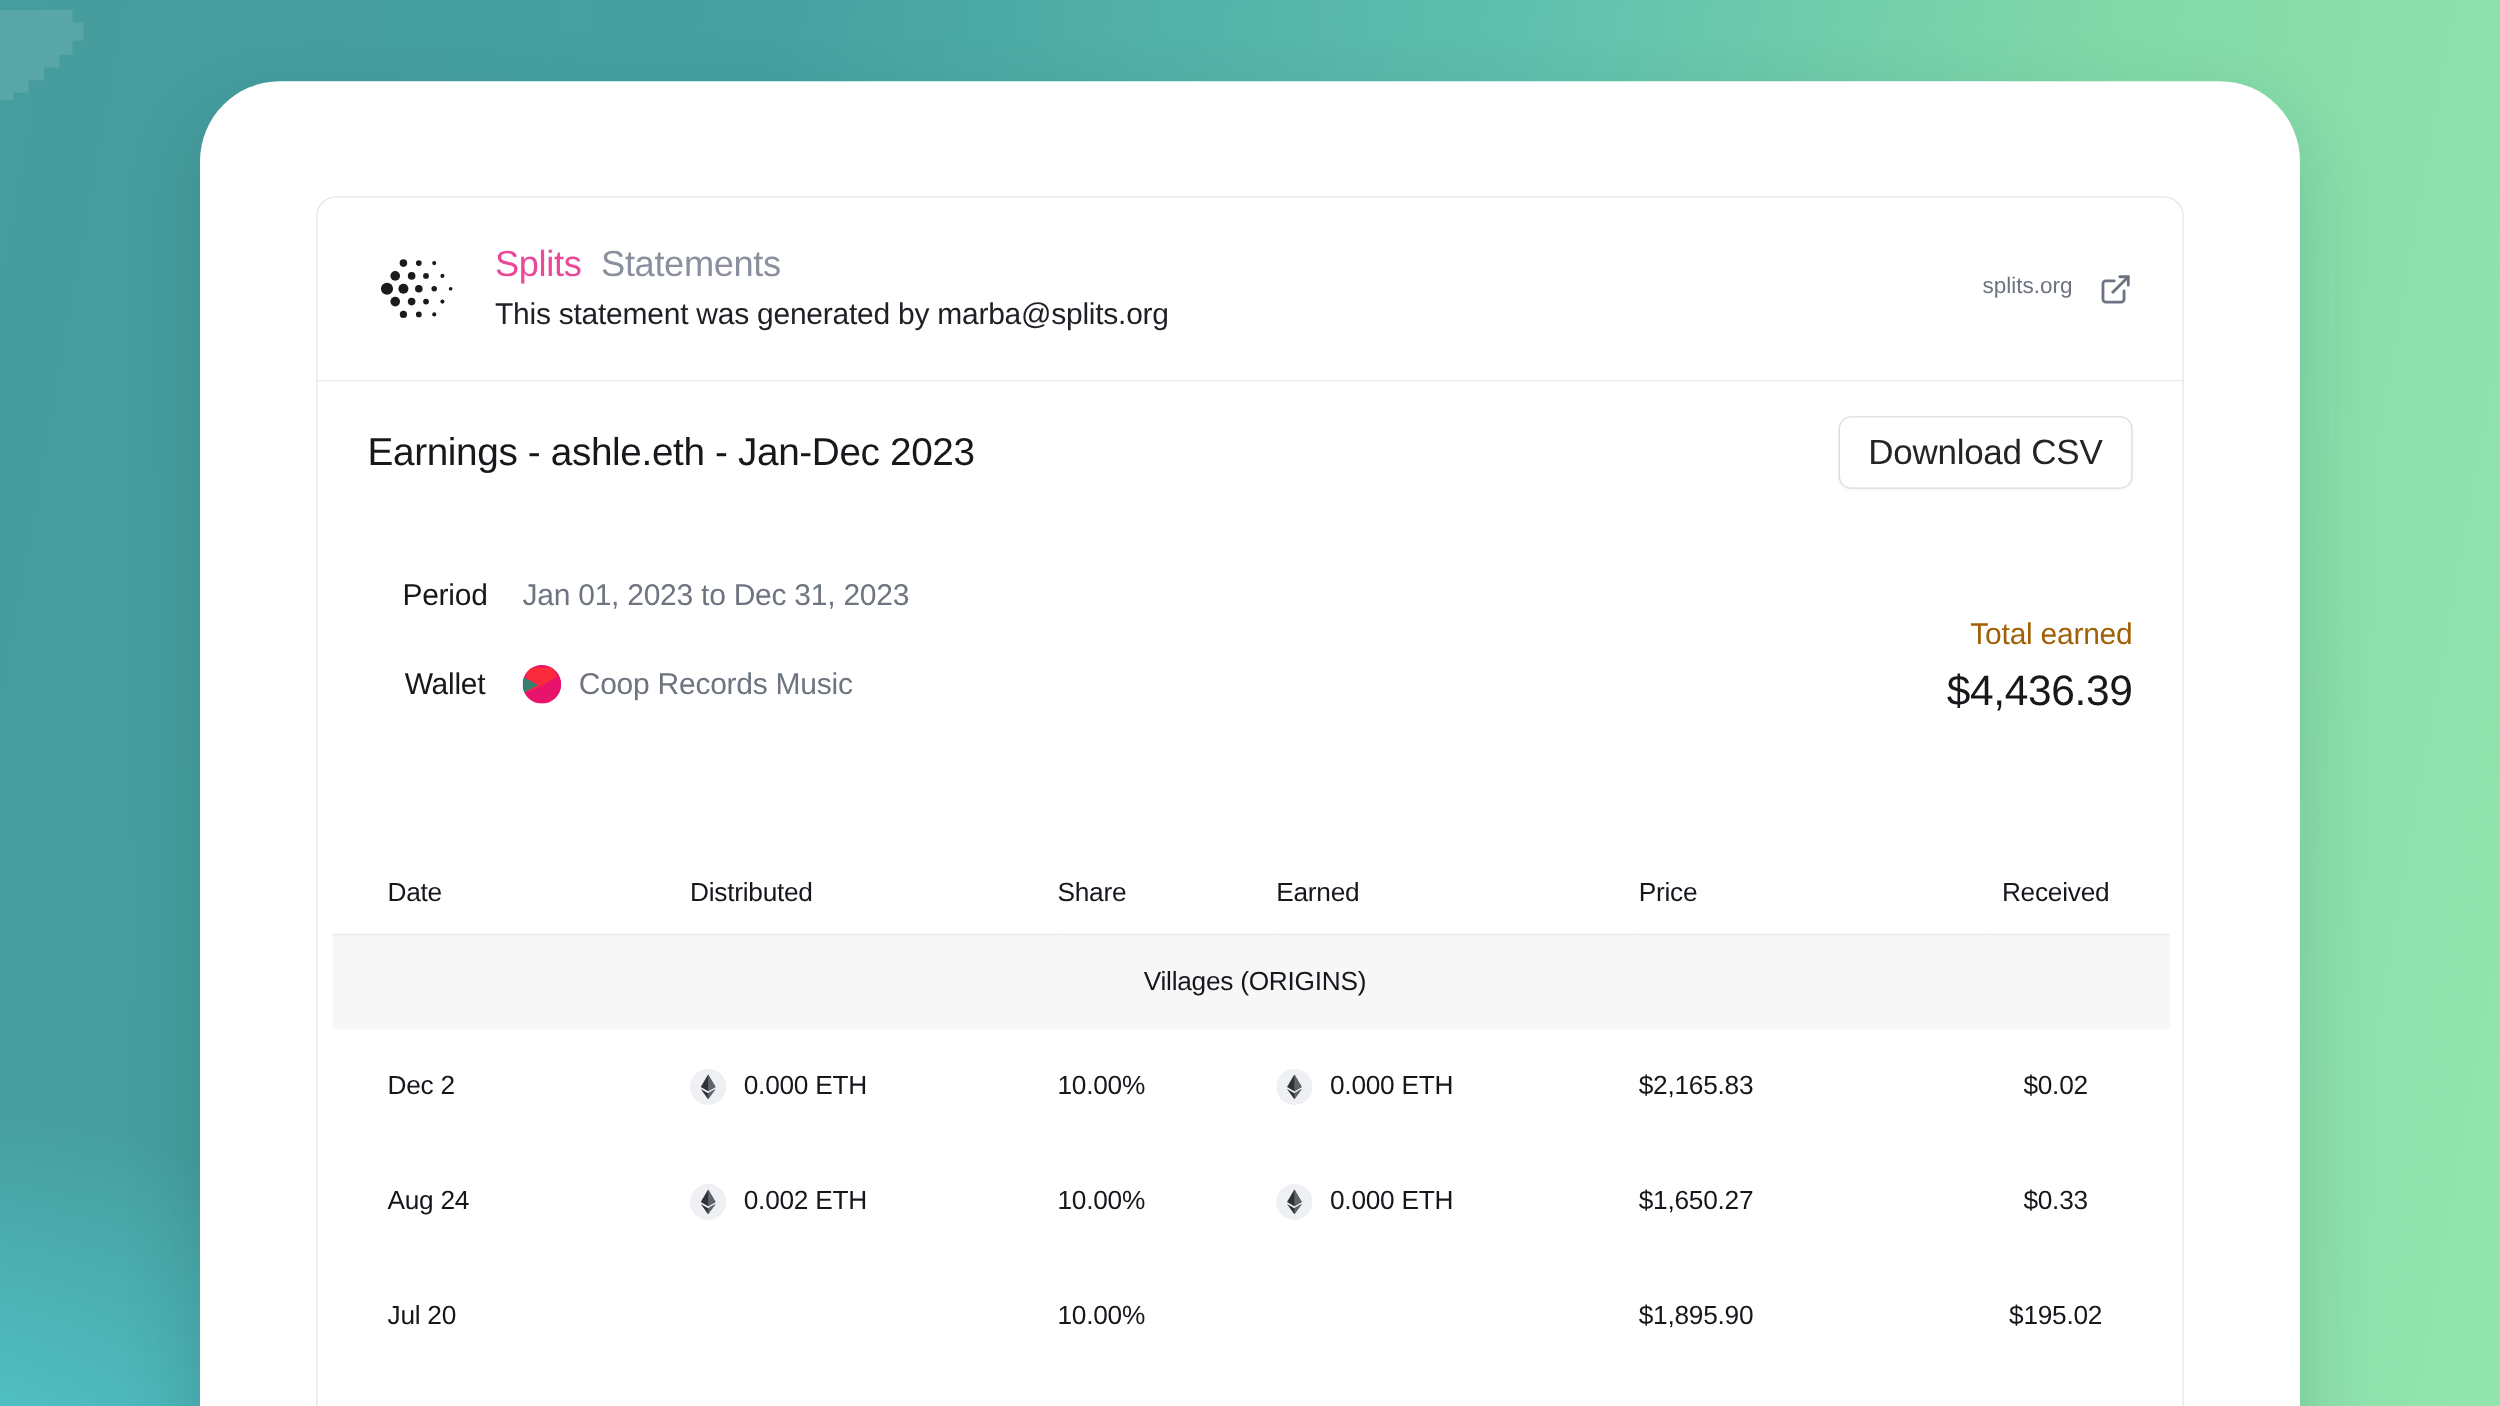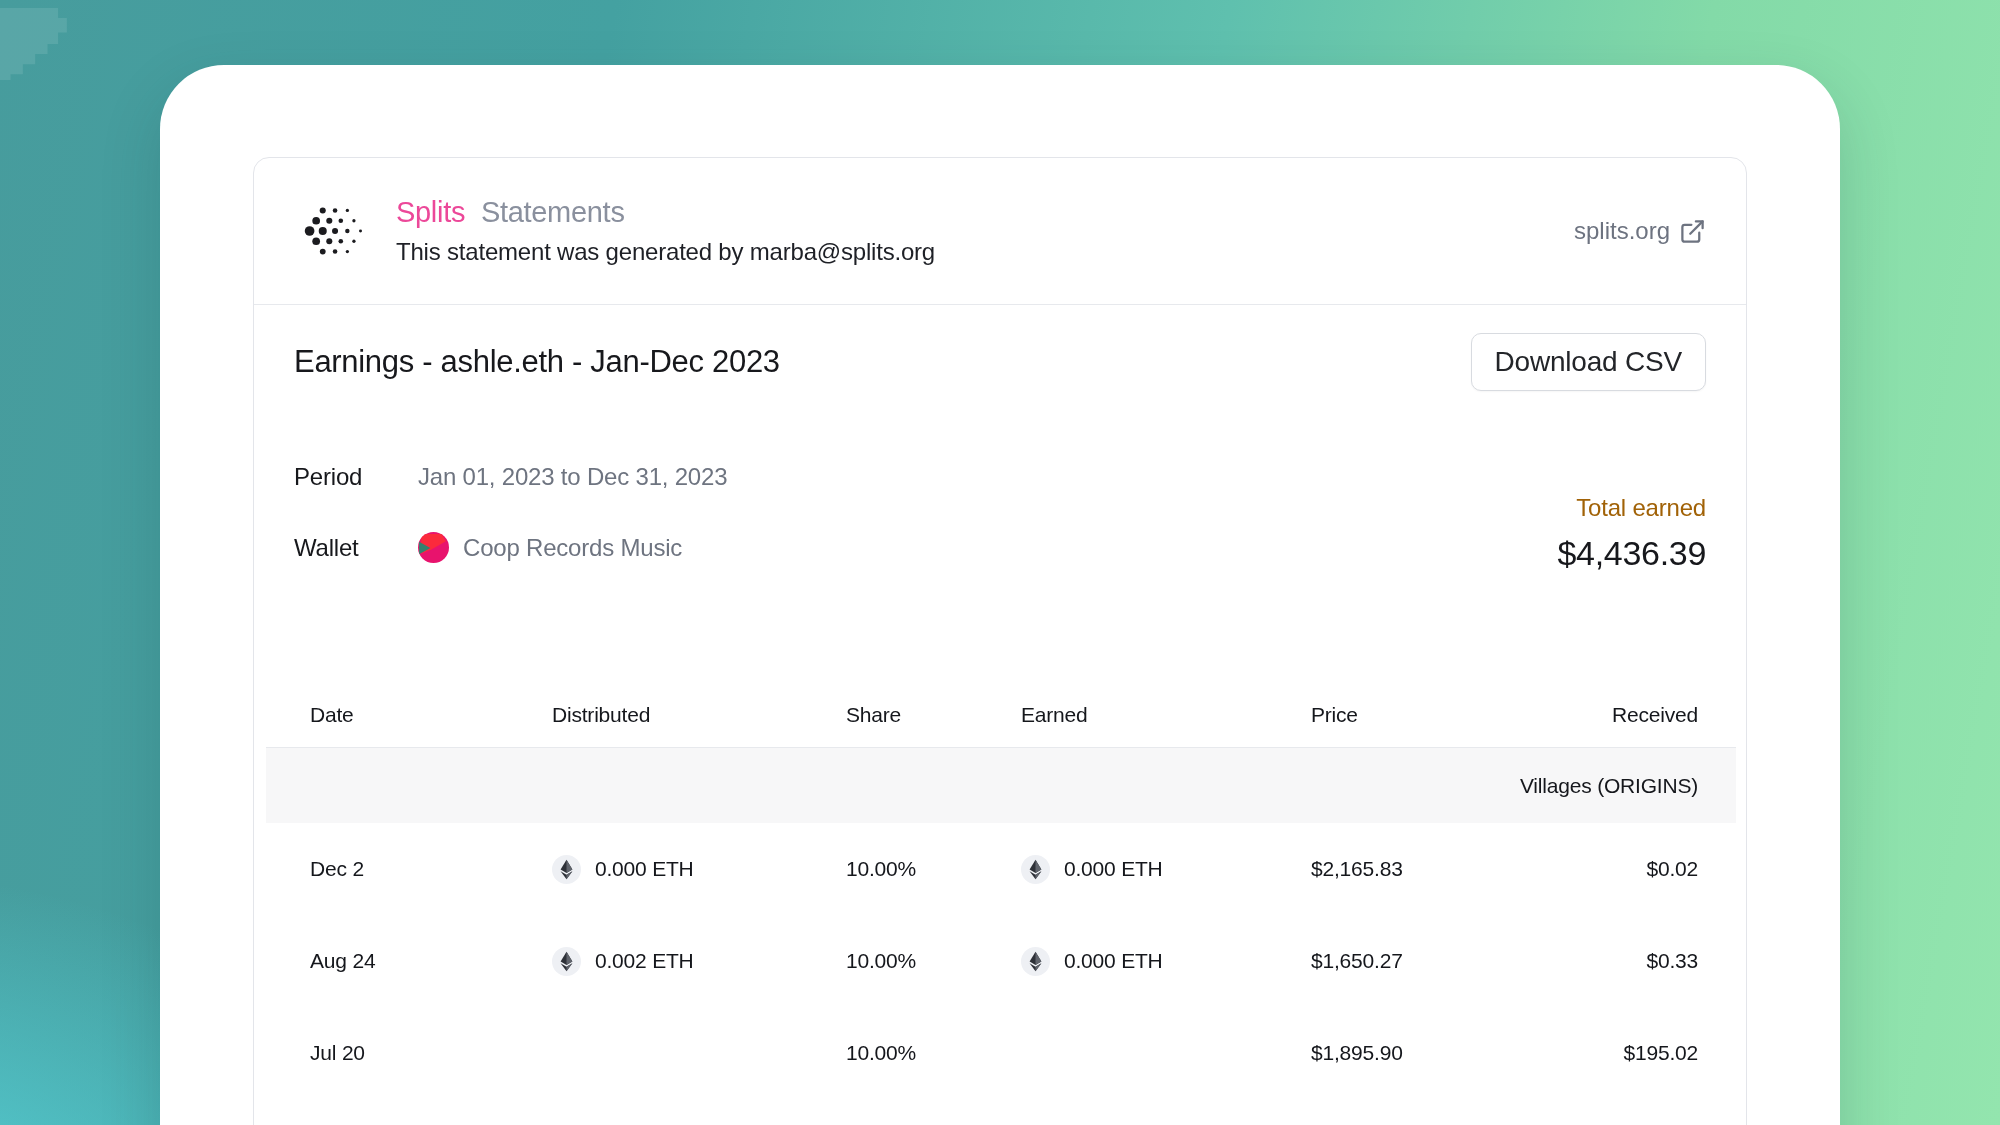--- a/index.html
+++ b/index.html
@@ -41,22 +41,22 @@
     padding: 0 40px;
     border-bottom: 1px solid #e7e9ed;
   }
   .brand-group { display: flex; align-items: center; }
   .brand-text { margin-left: 24px; }
   .brand-line { font-size: 29px; letter-spacing: -0.3px; }
   .brand-name { font-weight: 400; color: #ec4899; }
   .brand-product { font-weight: 400; color: #8a909e; margin-left: 8px; }
   .brand-subtitle { margin-top: 9px; font-size: 24px; color: #1e2026; letter-spacing: -0.2px; }
   .site-link {
-    display: flex; align-items: center; gap: 9px;
-    font-size: 24px; color: #6d7380; cursor: pointer; text-decoration: none;
+    display: flex; gap: 21px;
+    font-size: 18px; color: #6d7380; cursor: pointer; text-decoration: none;
   }
   
   .card-body { padding: 0 40px; }
   .title-row {
     margin-top: 28px;
     display: flex; align-items: center; justify-content: space-between;
   }
   .statement-title {
     margin: 0; font-size: 31px; font-weight: 500; color: #17181c; letter-spacing: -0.3px;
   }
@@ -68,41 +68,41 @@
     border-radius: 10px;
     padding: 12px 23px;
     box-shadow: 0 1px 2px rgba(0,0,0,0.04);
     cursor: pointer;
     letter-spacing: -0.2px;
   }
   .meta-section {
     margin-top: 70px;
     display: flex; justify-content: space-between; align-items: flex-start;
   }
-  .meta-row { display: flex; align-items: center; height: 31px; margin-bottom: 40px; }
+  .meta-row { display: flex; align-items: center; height: 31px; margin-bottom: 40px; text-align: center; }
   .meta-label { width: 124px; font-size: 24px; color: #17181c; letter-spacing: -0.2px; }
   .meta-icon { margin-right: 14px; display: flex; align-items: center; }
   .meta-value { font-size: 24px; color: #6e7480; letter-spacing: -0.2px; }
   .op-badge {
     width: 31px; height: 31px; border-radius: 50%;
     background: #fa0a26;
     color: #ffffff; font-size: 12px; font-weight: 700; font-style: italic;
     display: flex; align-items: center; justify-content: center;
     letter-spacing: 0;
   }
   .total-block { text-align: right; }
   .total-label { font-size: 24px; color: #a16207; letter-spacing: -0.2px; margin-top: 33px; }
   .total-value { margin-top: 12px; font-size: 34px; font-weight: 500; color: #17181c; letter-spacing: -0.3px; }
   
   .table-wrap { margin: 80px 12px 0 12px; }
   table { width: 1470px; border-collapse: collapse; table-layout: fixed; }
   th, td { font-size: 21px; color: #15171c; text-align: left; padding: 0; letter-spacing: -0.2px; }
   thead th { font-weight: 500; height: 64px; border-bottom: 1px solid #e7e9ed; }
   th:first-child, td:first-child { padding-left: 44px; }
-  th:last-child, td:last-child { text-align: right; padding-right: 38px; }
+  th:last-child, td:last-child { text-align: center; padding-right: 38px; }
   tr.group-row td { height: 75px; background: #f7f7f8; }
   tr.data-row td { height: 92px; }
   .cell-with-icon { display: flex; align-items: center; gap: 14px; }
   .eth-icon { flex: 0 0 auto; display: block; }
 </style>
 </head>
 <body>
 
 <div class="pixel-blob"></div>
 

